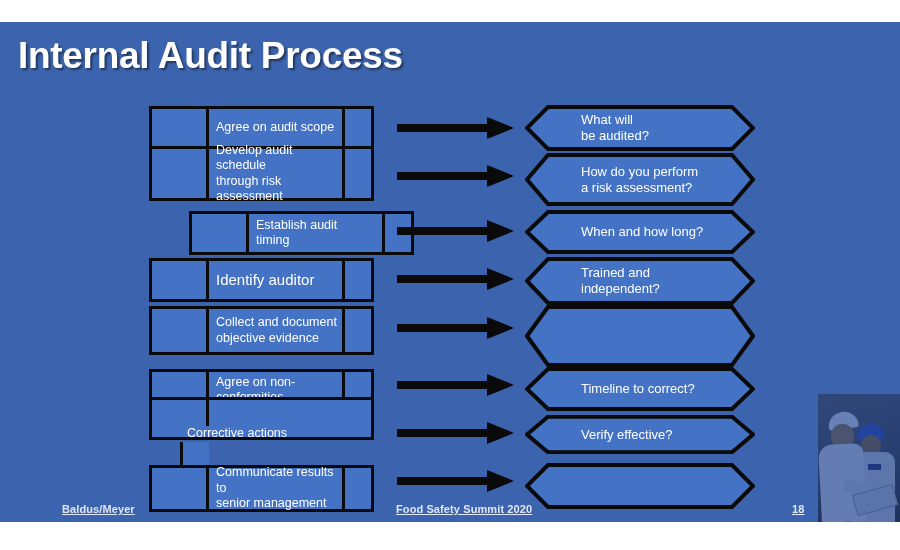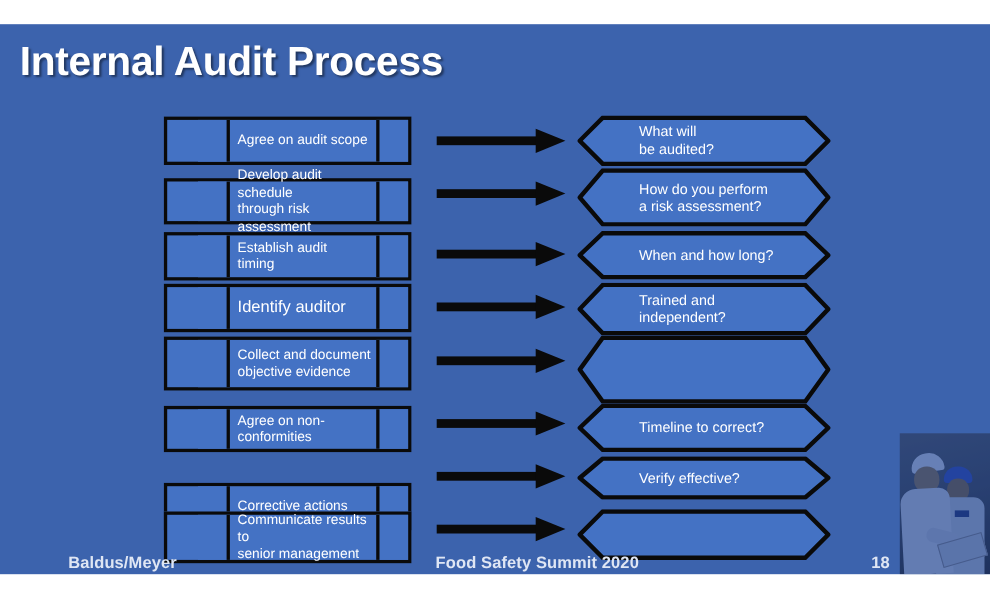--- a/index.html
+++ b/index.html
@@ -122,23 +122,24 @@
     color: #ffffff;
     font-size: 13px;
     line-height: 16px;
     white-space: pre-line;
   }
 
   
   .foot {
     position: absolute;
     color: #dfe6f4;
-    font-size: 15px;
+    font-size: 11px;
     font-weight: bold;
     letter-spacing: 0.1px;
+    text-decoration: underline;
   }
   #foot-left   { left: 62px;  top: 481px; }
   #foot-center { left: 396px; top: 481px; }
   #foot-page   { left: 792px; top: 481px; }
 
   
   #photo {
     position: absolute;
     left: 818px;
     top: 372px;
@@ -211,28 +212,28 @@
   <div id="title">Internal Audit Process</div>
 
   <div>
 
     <div class="proc" style="top:84px;height:44px;">
       <div class="bar"></div>
       <div class="ptext">Agree on audit scope</div>
       <div class="bar right"></div>
     </div>
 
-    <div class="proc" style="top:140px;height:42px;">
+    <div class="proc" style="top:124px;height:55px;">
       <div class="bar"></div>
       <div class="ptext">Develop audit schedule
 through risk assessment</div>
       <div class="bar right"></div>
     </div>
 
-    <div class="proc" style="top:189px;height:44px;">
+    <div class="proc" style="top:189px;height:44px;margin-left:40px;">
       <div class="bar"></div>
       <div class="ptext">Establish audit
 timing</div>
       <div class="bar right"></div>
     </div>
 
     <div class="proc big" style="top:236px;height:44px;">
       <div class="bar"></div>
       <div class="ptext">Identify auditor</div>
       <div class="bar right"></div>
@@ -244,21 +245,21 @@
 objective evidence</div>
       <div class="bar right"></div>
     </div>
 
     <div class="proc" style="top:347px;height:42px;">
       <div class="bar"></div>
       <div class="ptext">Agree on non-conformities</div>
       <div class="bar right"></div>
     </div>
 
-    <div class="proc" style="top:417px;height:43px;">
+    <div class="proc" style="top:375px;height:43px;flex-direction:column;">
       <div class="bar"></div>
       <div class="ptext">Corrective actions</div>
       <div class="bar right"></div>
     </div>
 
     <div class="proc" style="top:443px;height:47px;">
       <div class="bar"></div>
       <div class="ptext">Communicate results to
 senior management</div>
       <div class="bar right"></div>

